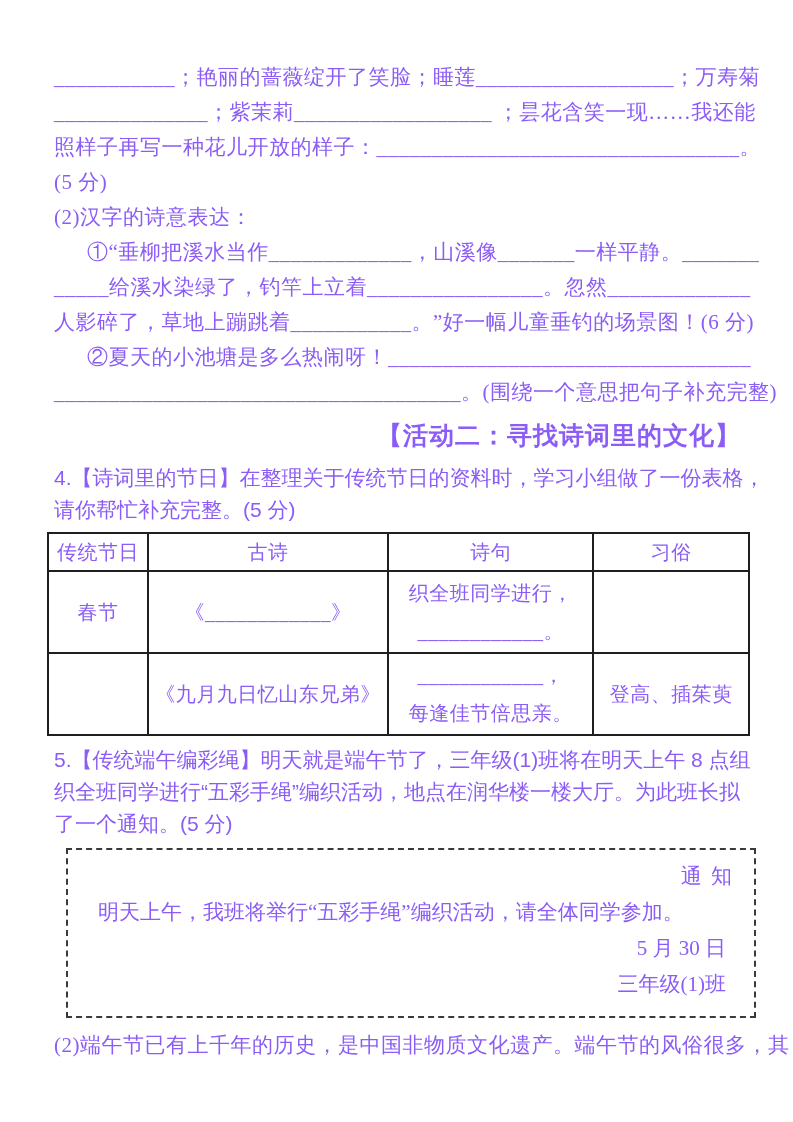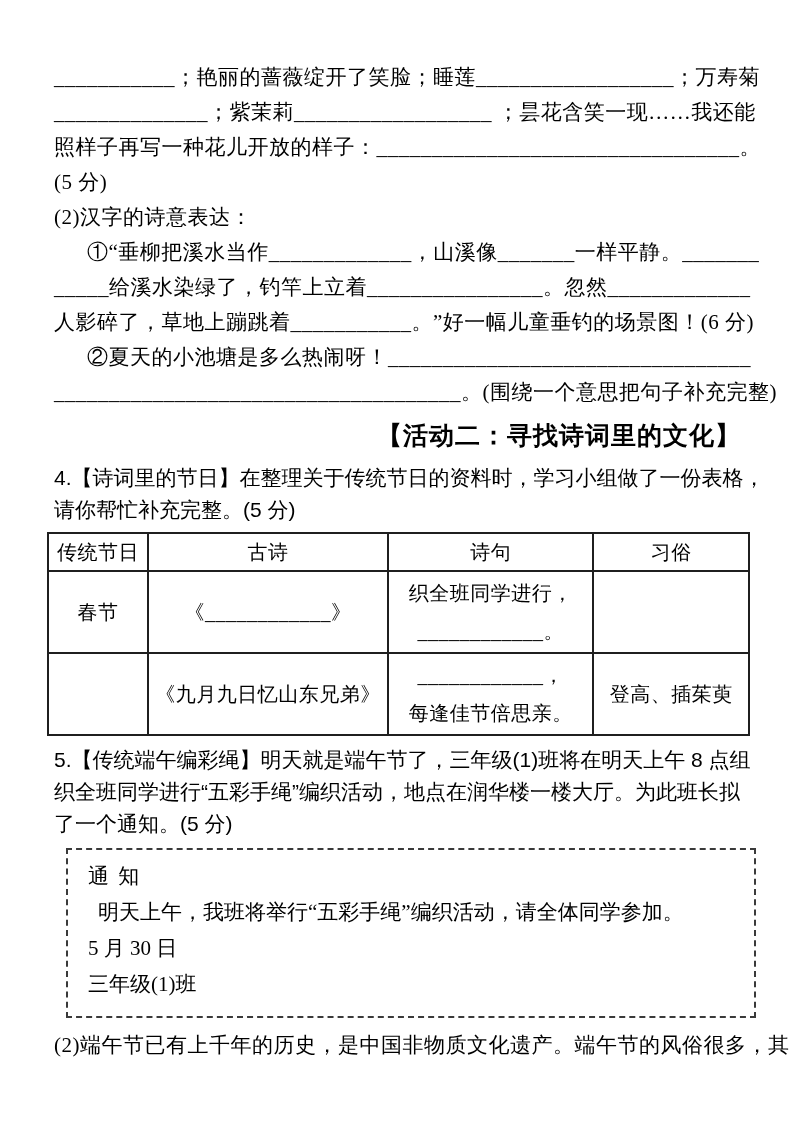--- a/index.html
+++ b/index.html
@@ -2,21 +2,21 @@
 <html><head>
 <meta charset="utf-8">
 <style>
   html, body { margin: 0; padding: 0; background: #ffffff; }
   .page {
     position: relative;
     width: 793px;
     height: 1122px;
     margin: 0 auto;
     background: #ffffff;
-    color: #000000;
+    color: #8b5cf6;
     font-family: "Liberation Serif", "DejaVu Serif", serif;
     font-size: 21px;
     box-sizing: border-box;
     padding: 60px 52px 0 54px;
     overflow: hidden;
   }
   .line {
     line-height: 35px;
     white-space: nowrap;
     letter-spacing: 0.5px;
@@ -58,23 +58,23 @@
   .col-verse    { width: 29.3%; }
   .col-custom   { width: 22.2%; }
   .verse-line { line-height: 38px; white-space: nowrap; }
   .notice-box {
     box-sizing: border-box;
     width: 690px;
     margin: 8px 0 10px 12px;
     border: 2px dashed #3a3a3a;
     padding: 8px 20px 14px 20px;
   }
-  .notice-title { text-align: left; line-height: 36px; letter-spacing: 2px; }
+  .notice-title { text-align: right; line-height: 36px; letter-spacing: 2px; }
   .notice-body  { line-height: 36px; text-indent: 10px; white-space: nowrap; }
-  .notice-date, .notice-sign { text-align: left; line-height: 36px; padding-right: 8px; }
+  .notice-date, .notice-sign { text-align: right; line-height: 36px; padding-right: 8px; }
   .subq { margin-top: 6px; }
   .page-footer {
     position: absolute;
     left: 0; right: 0;
     bottom: 20px;
     text-align: center;
     font-size: 15px;
     letter-spacing: 0.5px;
   }
 </style>

